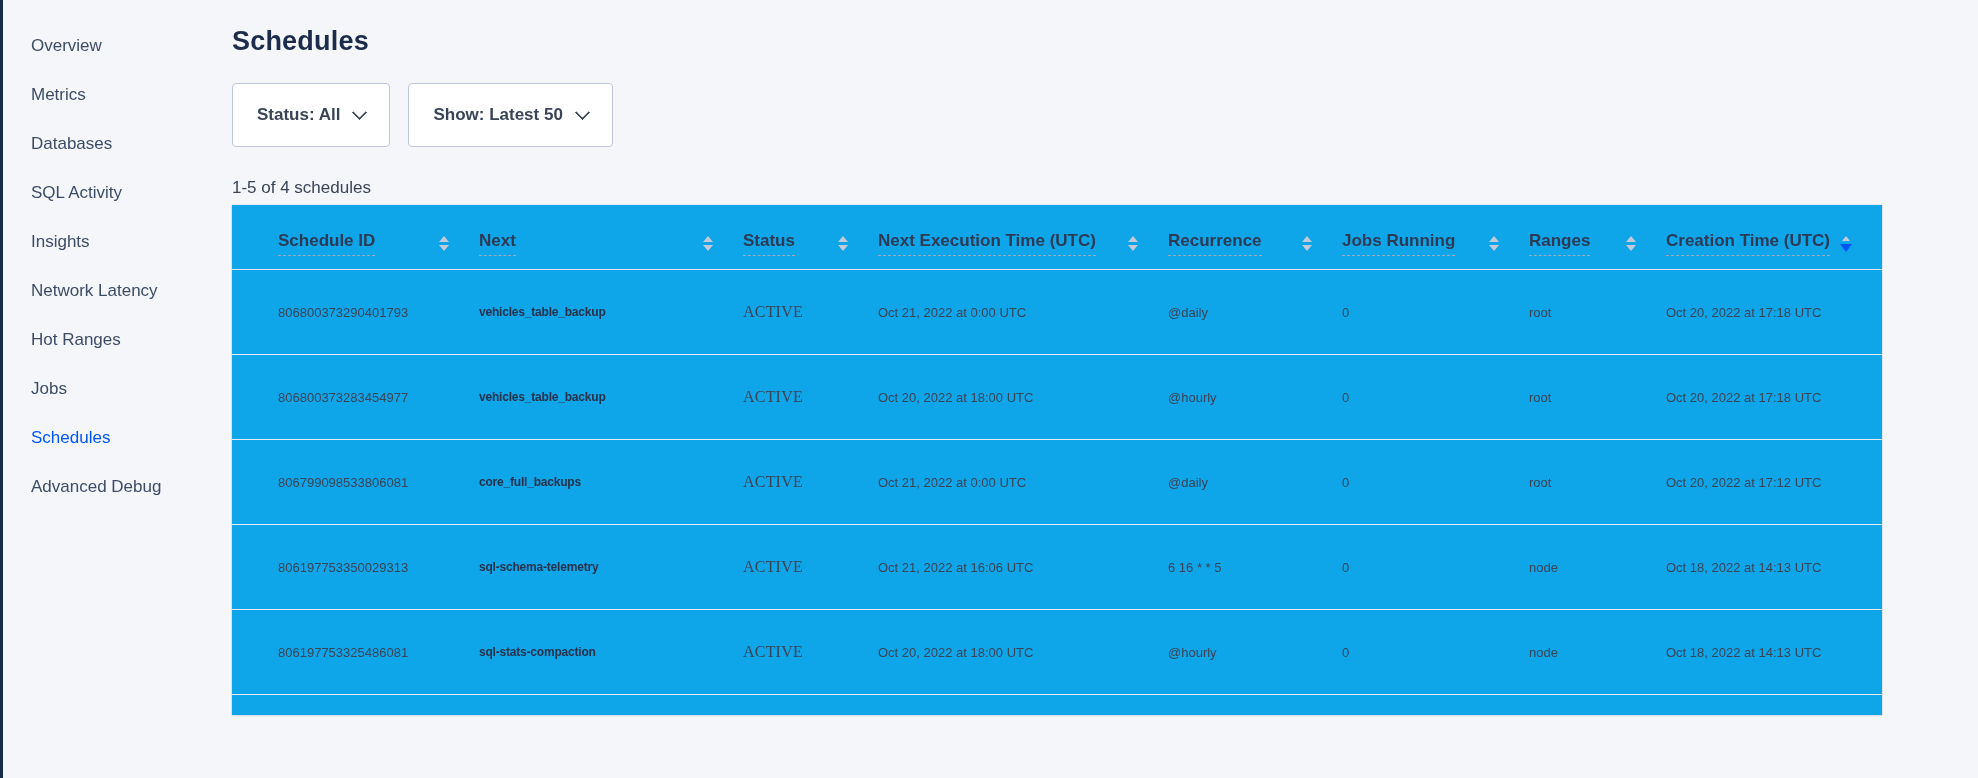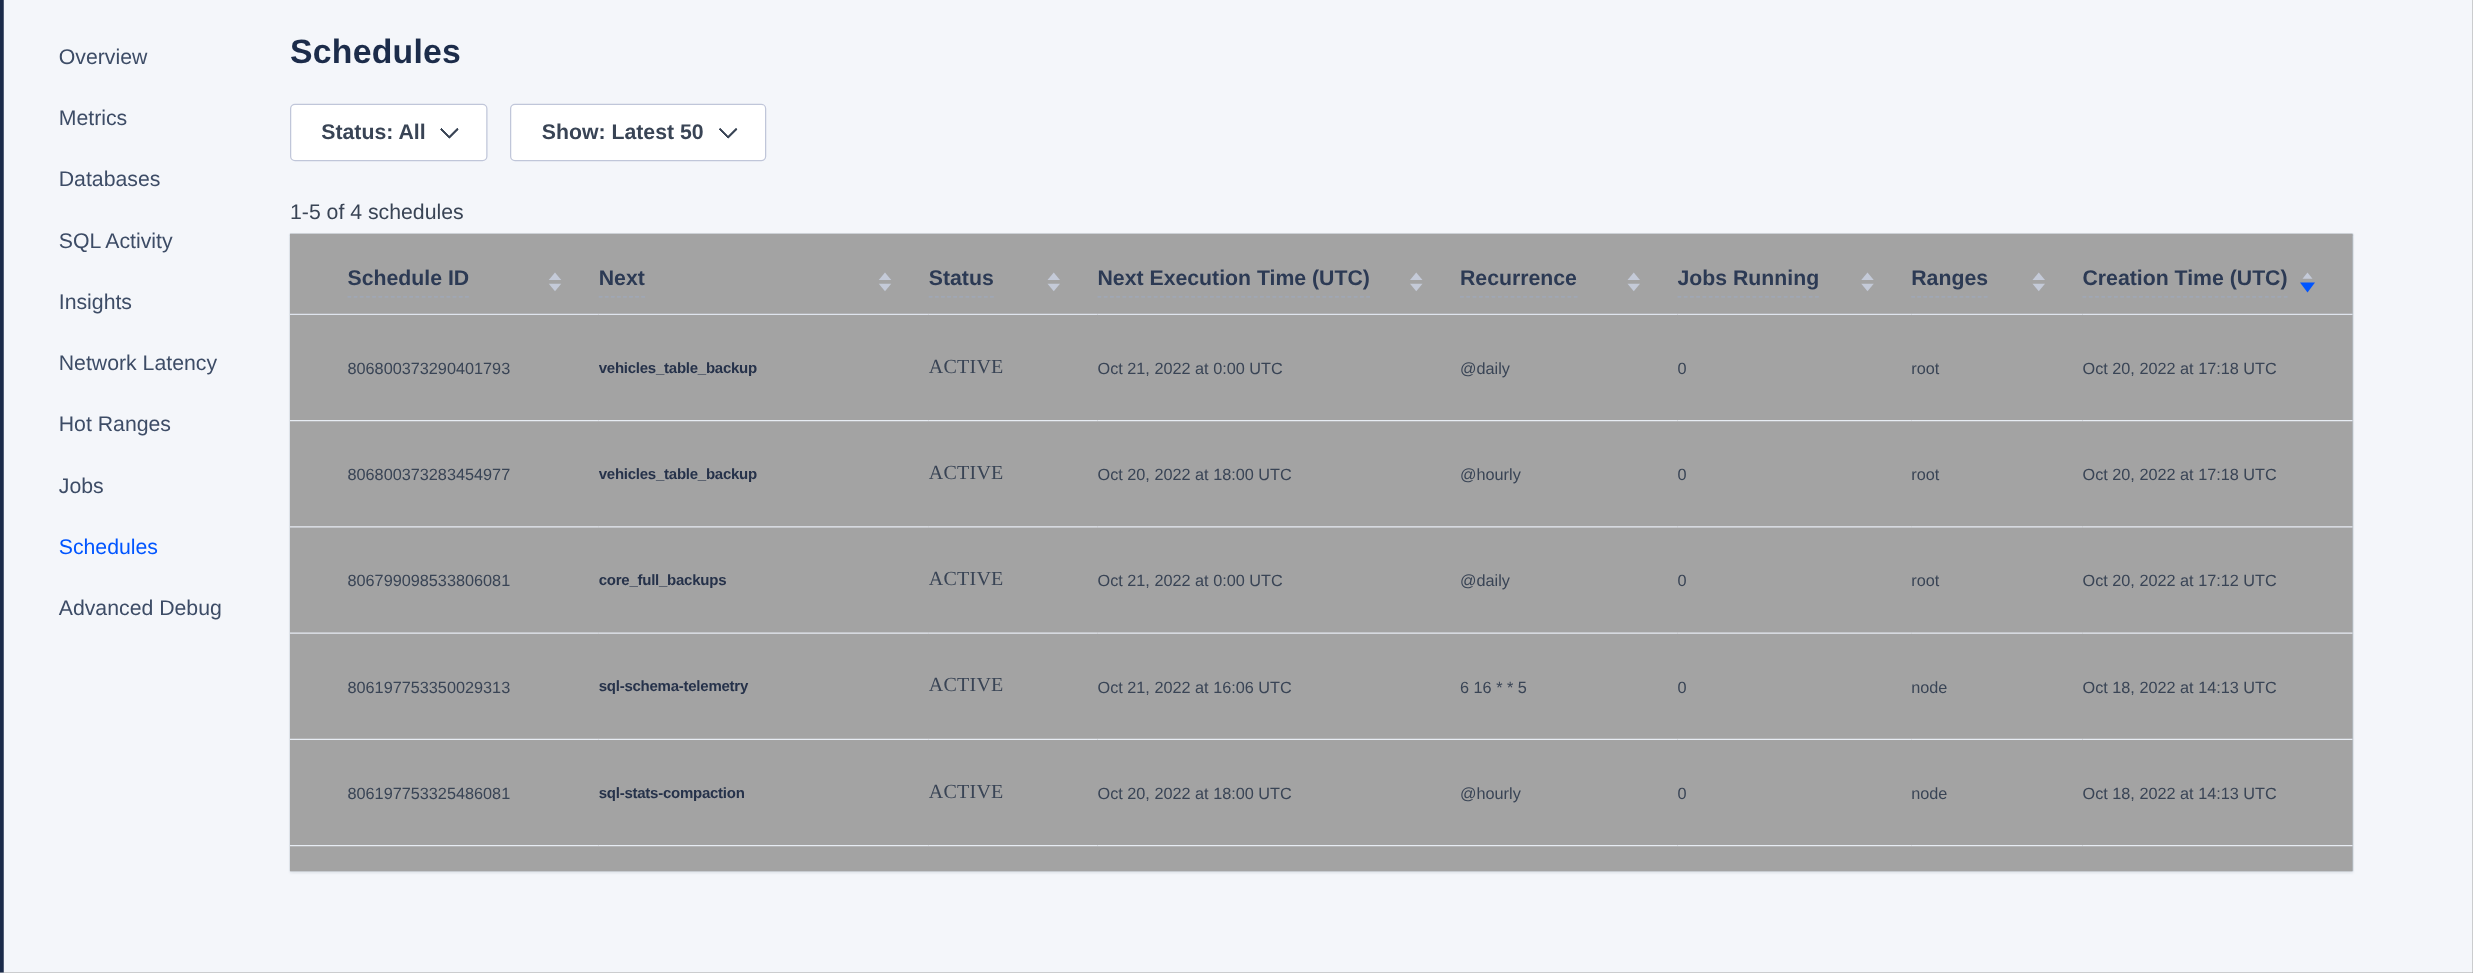--- a/index.html
+++ b/index.html
@@ -12,50 +12,50 @@
   .edge-strip {
     position:absolute; left:0; top:0; width:3px; height:778px;
     background:#1b2b4a;
   }
   
   .sidebar {
     position:absolute; left:3px; top:0; width:229px; height:778px;
     padding-top:36px;
   }
   .side-item {
-    padding-left:44px; margin-bottom:29px;
+    padding-left:28px; margin-bottom:29px;
     font-size:17px; line-height:20px; color:#3d4c66;
     cursor:pointer; white-space:nowrap;
   }
   .side-item.active { color:#0055ff; }
   
   .main {
     position:absolute; left:232px; top:0; width:1746px; height:778px;
     padding-top:26px;
   }
   .page-title {
     font-size:27px; font-weight:700; color:#1c2c4a; letter-spacing:.2px;
   }
   .filters { margin-top:26px; display:flex; gap:18px; }
   .dropdown {
-    height:46px; background:#ffffff;
+    height:64px; background:#ffffff;
     border:1px solid #c0c6d9; border-radius:4px;
     display:inline-flex; align-items:center; gap:14px;
     padding:0 24px; cursor:pointer;
     font-size:17px; font-weight:700; color:#394455;
   }
   .chevron {
     width:11px; height:11px; margin-top:-5px;
     border-right:2.5px solid #394455; border-bottom:2.5px solid #394455;
     transform:rotate(45deg); border-radius:1px;
   }
   .results-count { margin-top:31px; font-size:17px; color:#394455; }
   
   .card {
-    margin-top:7px; width:1650px; background:#a3a3a3;
+    margin-top:7px; width:1650px; background:#0ea5e9;
     box-shadow:0 0 1px rgba(67,90,111,.45), 0 1px 2px rgba(67,90,111,.12);
     padding-bottom:20px;
   }
   table { width:100%; border-collapse:collapse; table-layout:fixed; }
   th {
     text-align:left; vertical-align:bottom;
     padding:26px 0 13px 0;
     border-bottom:1px solid #dfe4ed;
     font-size:17px; font-weight:700; color:#2c3a54;
     cursor:pointer;

